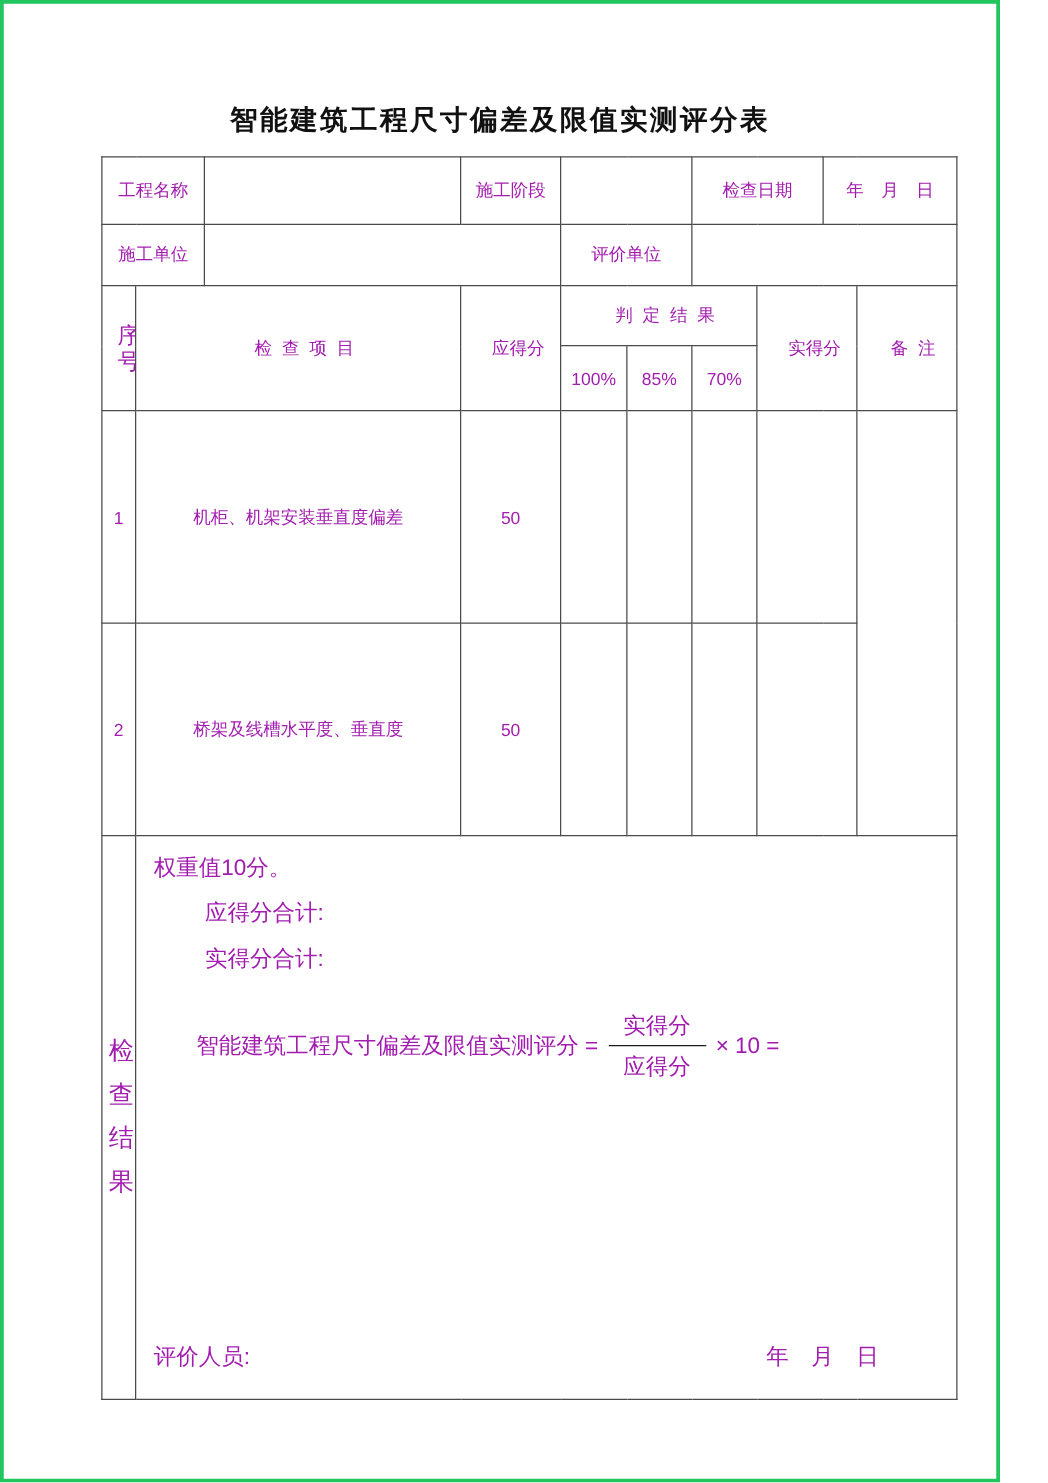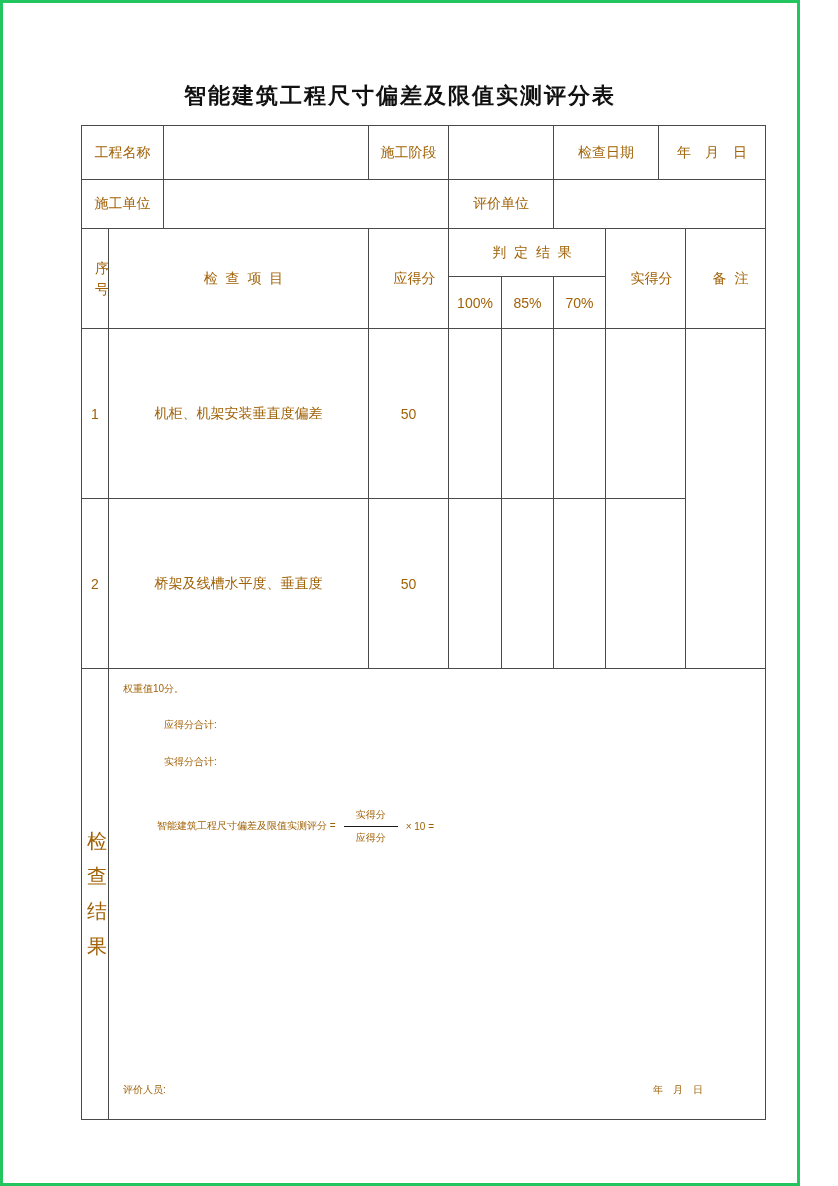--- a/index.html
+++ b/index.html
@@ -23,44 +23,44 @@
     position:absolute; left:78px; top:122px;
     width:684px;
     border-collapse:collapse;
     table-layout:fixed;
   }
   table.form td {
     border:1px solid #4a4a4a;
     text-align:center;
     vertical-align:middle;
     font-size:14px;
-    color:#a16207;
+    color:#a21caf;
     overflow:hidden;
   }
   tr.r-info1 td { height:54px; }
   tr.r-info2 td { height:49px; }
   tr.r-head1 td { height:48px;padding-left:12px; }
   tr.r-head2 td { height:52px; }
   tr.r-data  td { height:170px; }
   tr.r-result td { height:451px; }
   .sp2 { letter-spacing:2px; }
   .num { font-size:13px; }
   .pct { font-size:13px;margin-top:36px; }
   .vert-label {
     width:16px; margin:0 auto;
     word-break:break-all; line-break:anywhere;
-    font-size:14px; line-height:21px;
+    font-size:18px; line-height:21px;
   }
   .vert-result {
     width:16px; margin:0 auto;
     word-break:break-all; line-break:anywhere;
     font-size:20px; line-height:35px;
   }
   td.result-cell { text-align:left; vertical-align:top; padding:0; }
-  .result-inner { position:relative; width:100%; height:449px; font-size:10px; }
+  .result-inner { position:relative; width:100%; height:449px; font-size:18px; }
   .weight-note { position:absolute; left:14px; top:12px; }
   .total-line-1 { position:absolute; left:55px; top:48px; }
   .total-line-2 { position:absolute; left:55px; top:85px; }
   .formula-row {
     position:absolute; left:48px; top:138px;
     display:flex; align-items:center;
   }
   .formula-prefix { white-space:nowrap; }
   .fraction { display:inline-block; text-align:center; margin:0 8px; }
   .fraction .fr-num { padding:0 12px 4px; }

